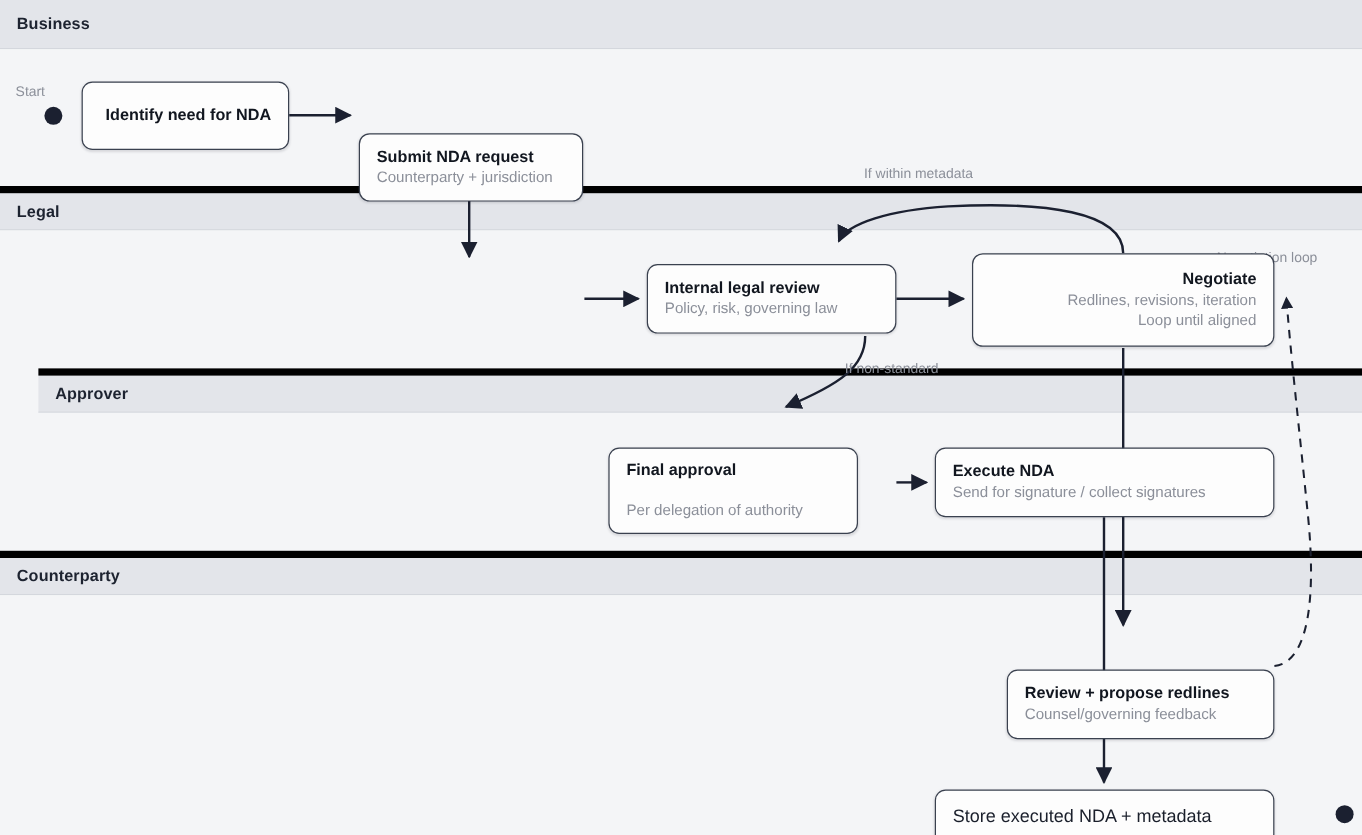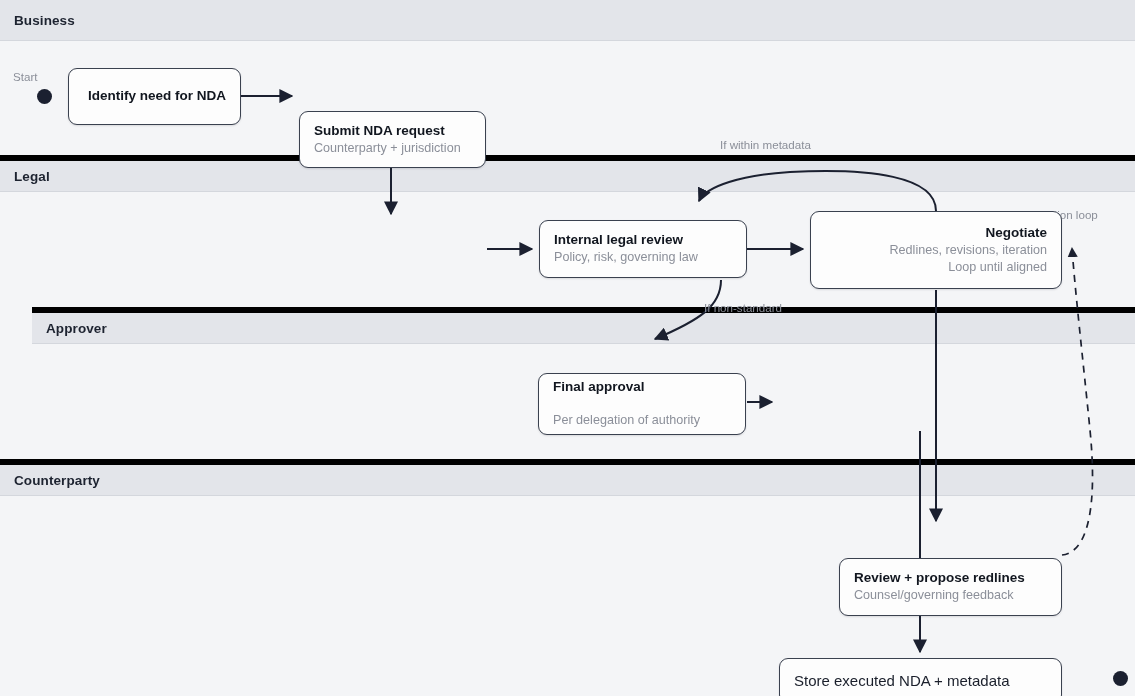--- a/index.html
+++ b/index.html
@@ -142,25 +142,29 @@
     <div class="title">Internal legal review</div>
     <div class="sub">Policy, risk, governing law</div>
   </div>
 
   <div class="node" style="left:810px;top:211px;width:252px;height:78px;align-items:flex-end;">
     <div class="title">Negotiate</div>
     <div class="sub">Redlines, revisions, iteration</div>
     <div class="sub">Loop until aligned</div>
   </div>
 
-  <div class="node" style="left:538px;top:373px;width:208px;height:62px;gap:16px;">
+  <div class="node" style="left:507px;top:373px;width:208px;height:72px;gap:16px;">
     <div class="title">Final approval</div>
     <div class="sub">Per delegation of authority</div>
   </div>
 
+  <div class="node" style="left:779px;top:373px;width:283px;height:58px;">
+    <div class="title">Execute NDA</div>
+    <div class="sub">Send for signature / collect signatures</div>
+  </div>
 
   <div class="node" style="left:839px;top:526px;width:223px;height:58px;margin-top:32px;">
     <div class="title">Review + propose redlines</div>
     <div class="sub">Counsel/governing feedback</div>
   </div>
 
   <div class="node plain" style="left:779px;top:658px;width:283px;height:46px;">
     <div class="title">Store executed NDA + metadata</div>
   </div>
 

